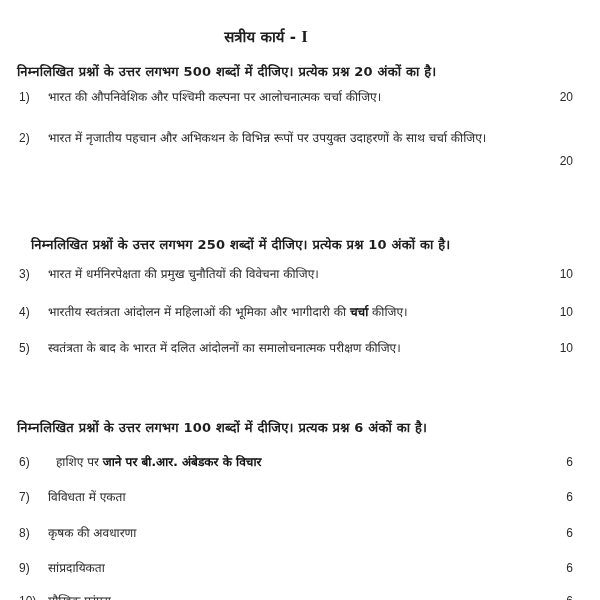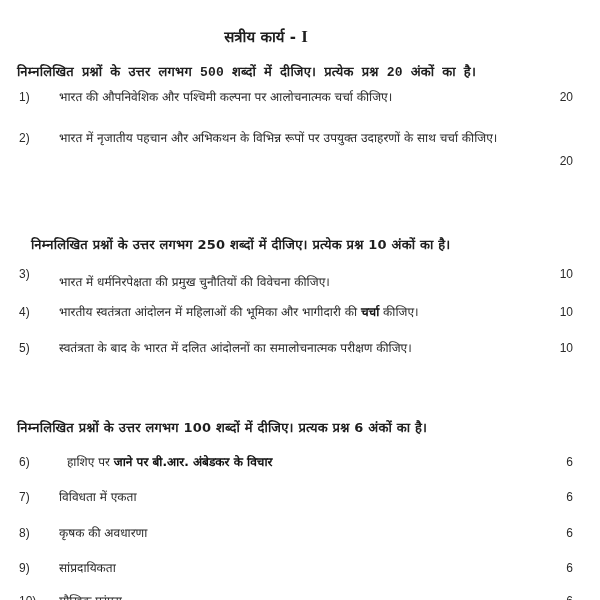--- a/index.html
+++ b/index.html
@@ -53,59 +53,59 @@
     color: #2a2a2a;
   }
   .q .num {
     position: absolute;
     left: 19px;
     font-family: "Liberation Sans", sans-serif;
     font-size: 12px;
   }
   .q .text {
     position: absolute;
-    left: 59px;
+    left: 48px;
     width: 470px;
     line-height: 24px;
   }
   .q .text b { font-weight: bold; color: #111; text-align: center; }
   .q .marks {
     position: absolute;
     right: 27px;
     font-family: "Liberation Sans", sans-serif;
     font-size: 12px;
   }
 </style>
 </head>
 <body>
 
 <div class="page">
 
   <div class="section-title" style="top:26px;">
     <span>सत्रीय कार्य - </span><span class="roman">I</span>
   </div>
-  <div class="instruction" style="top:62px;font-family:Liberation Mono, monospace;">निम्नलिखित प्रश्नों के उत्तर लगभग 500 शब्दों में दीजिए। प्रत्येक प्रश्न 20 अंकों का है।</div>
+  <div class="instruction" style="top:62px;">निम्नलिखित प्रश्नों के उत्तर लगभग 500 शब्दों में दीजिए। प्रत्येक प्रश्न 20 अंकों का है।</div>
 
   <div class="q" style="top:90px;">
     <span class="num">1)</span>
     <span class="text" style="top:-5px;">भारत की औपनिवेशिक और पश्चिमी कल्पना पर आलोचनात्मक चर्चा कीजिए।</span>
     <span class="marks">20</span>
   </div>
 
   <div class="q" style="top:131px;">
     <span class="num">2)</span>
     <span class="text" style="top:-5px; width:440px;">भारत में नृजातीय  पहचान और अभिकथन के विभिन्न रूपों पर उपयुक्त उदाहरणों के साथ चर्चा कीजिए।</span>
     <span class="marks" style="top:23px;">20</span>
   </div>
 
   <div class="instruction" style="top:235px;margin-left:14px;">निम्नलिखित प्रश्नों के उत्तर लगभग 250 शब्दों में दीजिए। प्रत्येक प्रश्न 10 अंकों का है।</div>
 
   <div class="q" style="top:267px;">
     <span class="num">3)</span>
-    <span class="text" style="top:-5px;margin-top:8px;">भारत में धर्मनिरपेक्षता की प्रमुख चुनौतियों की विवेचना कीजिए।</span>
+    <span class="text" style="top:-5px;">भारत में धर्मनिरपेक्षता की प्रमुख चुनौतियों की विवेचना कीजिए।</span>
     <span class="marks">10</span>
   </div>
 
   <div class="q" style="top:305px;">
     <span class="num">4)</span>
     <span class="text" style="top:-5px;"><span>भारतीय स्वतंत्रता आंदोलन में महिलाओं की भूमिका और भागीदारी की </span><b>चर्चा</b><span> कीजिए।</span></span>
     <span class="marks">10</span>
   </div>
 
   <div class="q" style="top:341px;">

